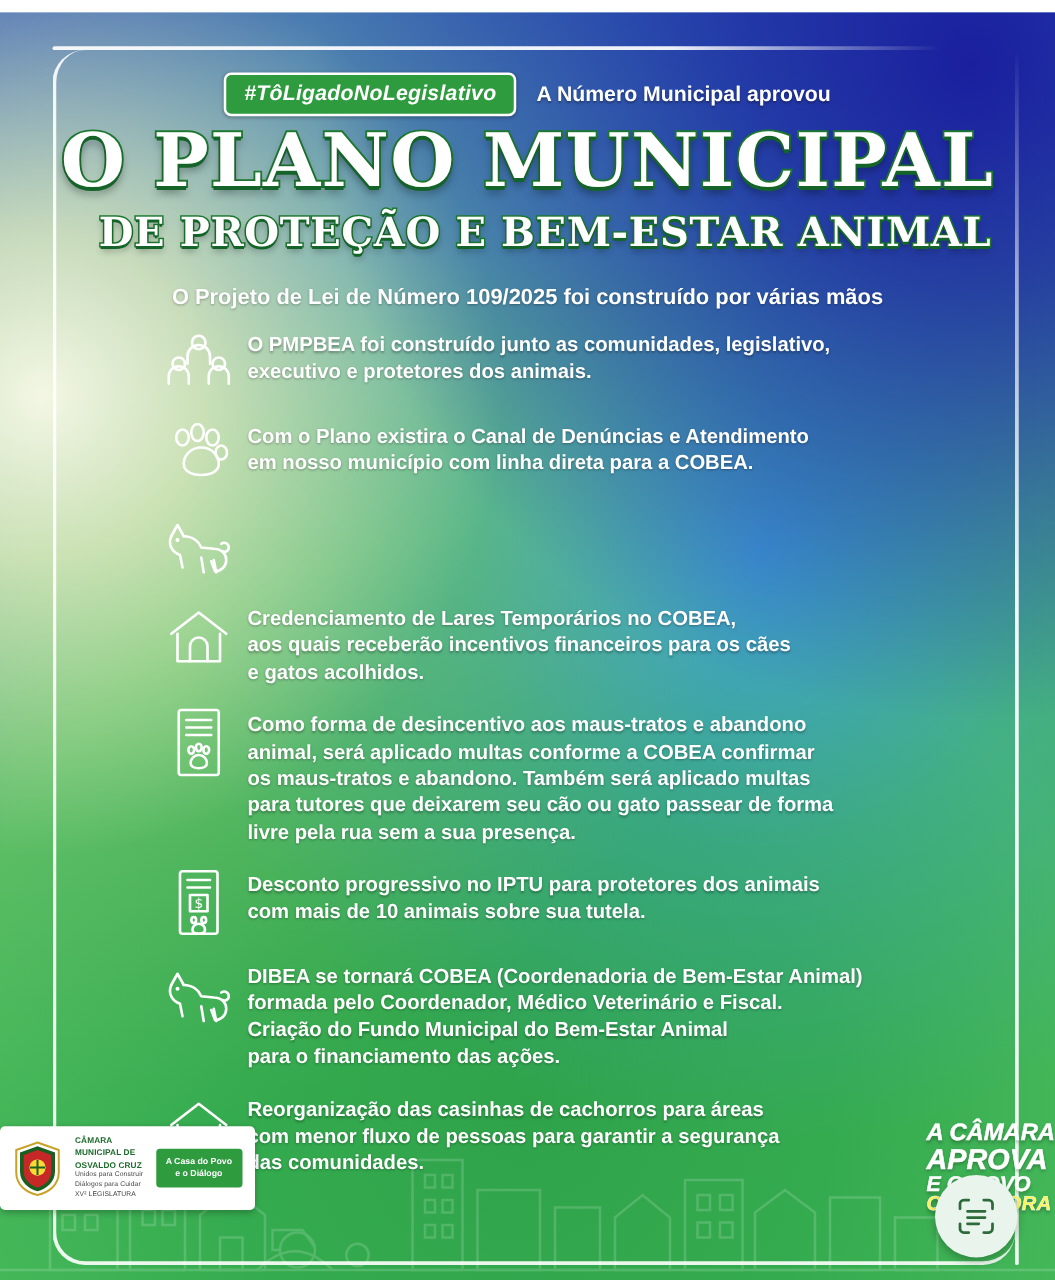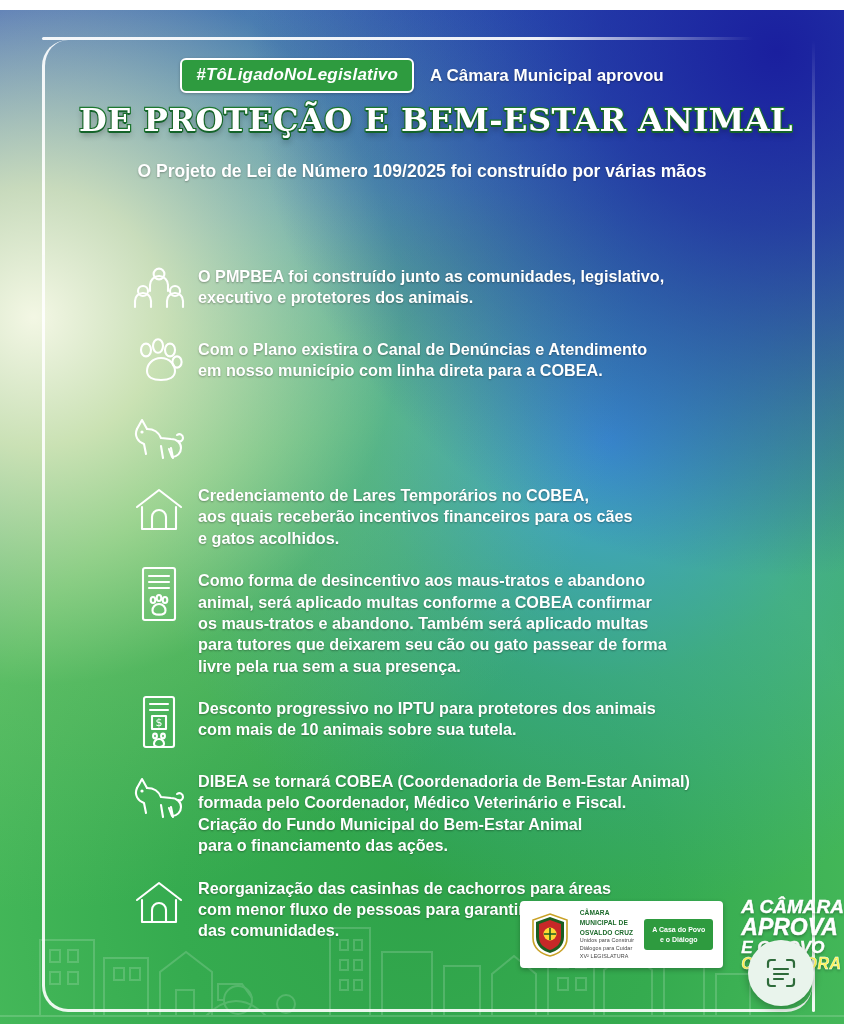--- a/index.html
+++ b/index.html
@@ -131,21 +131,21 @@
     line-height: 1.32;
     text-shadow: 0 1px 2px rgba(0,0,0,0.32);
     padding-top: 4px;
     white-space: pre-line;
   }
 
   
   #footer {
     position: absolute;
     left: 0; right: 0; bottom: 62px;
-    display: flex; align-items: center; justify-content: flex-end; gap: 18px;
+    display: flex; align-items: center; justify-content: space-between; gap: 18px;
   }
   .logo-card {
     background: #ffffff;
     border-radius: 4px;
     padding: 7px 10px;
     display: flex; align-items: center; gap: 10px;
     box-shadow: 0 2px 5px rgba(0,0,0,0.25);
   }
   .crest { width: 40px; height: 46px; }
   .logo-text {
@@ -224,22 +224,23 @@
       <path d="M0 162 H844"></path>
       <path d="M206 162 q30 -30 60 0"></path>
     </g>
   </svg>
 
   <div id="frame"></div>
 
   <div class="header">
     <div class="tagline-row">
       <span class="hashtag">#TôLigadoNoLegislativo</span>
-      <span class="approved">A Câmara Municipal aprovou</span>
-    </div>
+      <span class="approved">A Número Municipal aprovou</span>
+    </div>
+    <div class="title-main">O PLANO MUNICIPAL</div>
     <div class="title-sub">DE PROTEÇÃO E BEM-ESTAR ANIMAL</div>
     <div class="subtitle">O Projeto de Lei de Número 109/2025 foi construído por várias mãos</div>
   </div>
 
   <div id="items">
 
     <div class="item">
       <div class="item-icon">
         <svg width="52" height="50" viewBox="0 0 52 50" fill="none" stroke="#ffffff" stroke-width="2.1" stroke-linecap="round" stroke-linejoin="round">
           <circle cx="26" cy="9" r="5.4"></circle>

